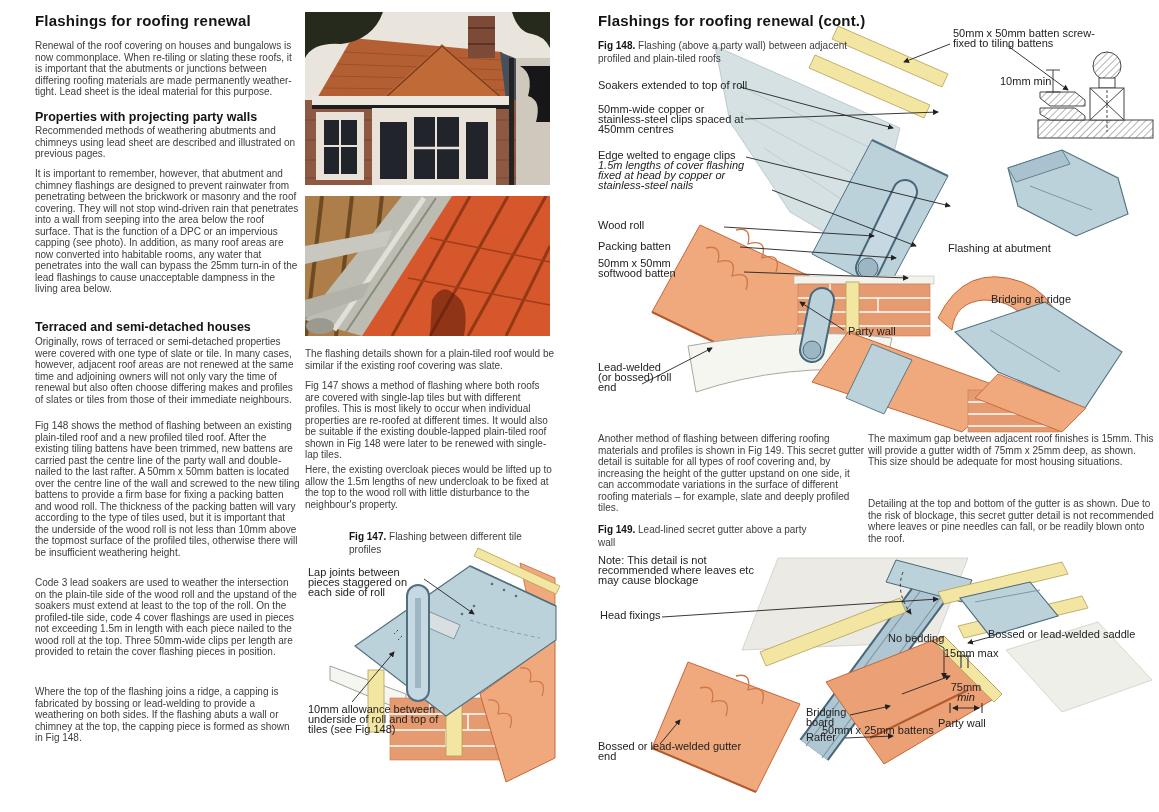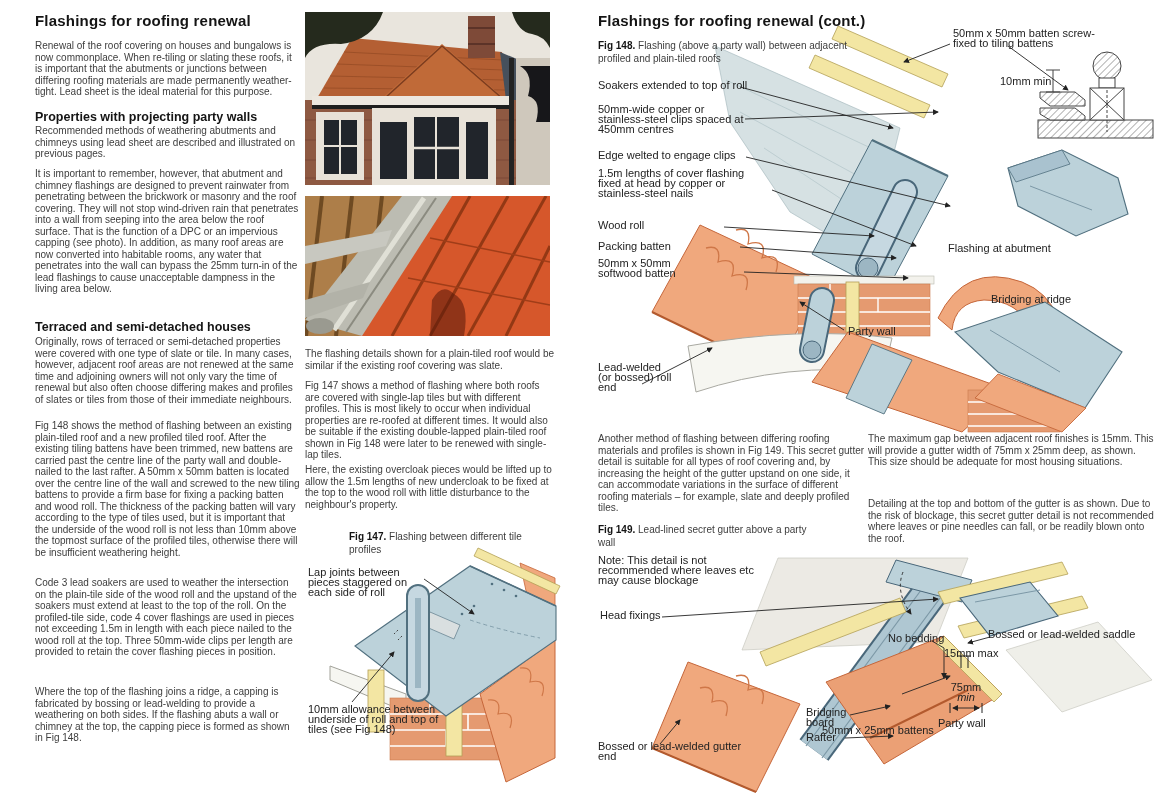--- a/index.html
+++ b/index.html
@@ -311,21 +311,21 @@
   <p class="body" style="position:absolute; left:0; top:433px; width:268px;">Another method of flashing between differing roofing materials and profiles is shown in Fig 149. This secret gutter detail is suitable for all types of roof covering and, by increasing the height of the gutter upstand on one side, it can accommodate variations in the surface of different roofing materials – for example, slate and deeply profiled tiles.</p>
   <p class="body" style="position:absolute; left:270px; top:433px; width:287px;">The maximum gap between adjacent roof finishes is 15mm. This will provide a gutter width of 75mm x 25mm deep, as shown. This size should be adequate for most housing situations.</p>
   <p class="body" style="position:absolute; left:270px; top:498px; width:287px;">Detailing at the top and bottom of the gutter is as shown. Due to the risk of blockage, this secret gutter detail is not recommended where leaves or pine needles can fall, or be readily blown onto the roof.</p>
   <p class="cap" style="position:absolute; left:0; top:524px; width:215px;"><b>Fig 149.</b><span> Lead-lined secret gutter above a party wall</span></p>
   <div class="callout" style="left:0; top:555px; width:165px;">Note: This detail is not recommended where leaves etc may cause blockage</div>
 </div>
 
 <div class="callout" style="left:598px; top:80px;  width:160px;">Soakers extended to top of roll</div>
 <div class="callout" style="left:598px; top:104px; width:148px;">50mm-wide copper or stainless-steel clips spaced at 450mm centres</div>
 <div class="callout" style="left:598px; top:150px; width:160px;">Edge welted to engage clips</div>
-<div class="callout" style="left:598px; top:168px; width:172px;">1.5m lengths of cover flashing fixed at head by copper or stainless-steel nails</div>
+<div class="callout" style="left:598px; top:160px; width:172px;font-style:italic;">1.5m lengths of cover flashing fixed at head by copper or stainless-steel nails</div>
 <div class="callout" style="left:598px; top:220px; width:80px;">Wood roll</div>
 <div class="callout" style="left:598px; top:241px; width:100px;">Packing batten</div>
 <div class="callout" style="left:598px; top:258px; width:88px;">50mm x 50mm softwood batten</div>
 <div class="callout" style="left:848px; top:326px; width:70px;">Party wall</div>
 <div class="callout" style="left:598px; top:362px; width:78px;">Lead-welded (or bossed) roll end</div>
 <div class="callout" style="left:948px; top:243px; width:130px;">Flashing at abutment</div>
 <div class="callout" style="left:991px; top:294px; width:120px;">Bridging at ridge</div>
 <div class="callout" style="left:953px; top:28px;  width:160px;">50mm x 50mm batten screw-fixed to tiling battens</div>
 <div class="callout" style="left:1000px; top:76px; width:55px;">10mm min</div>
 

